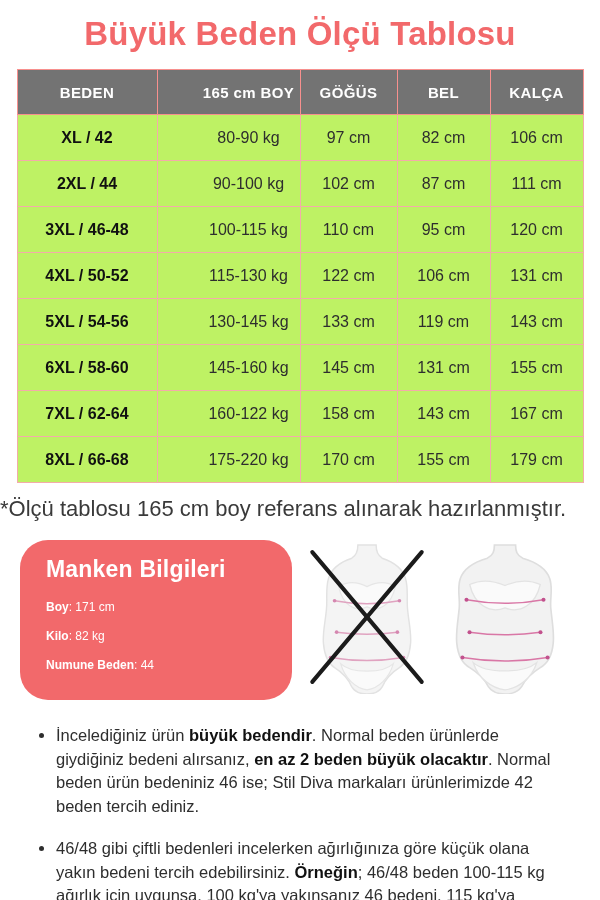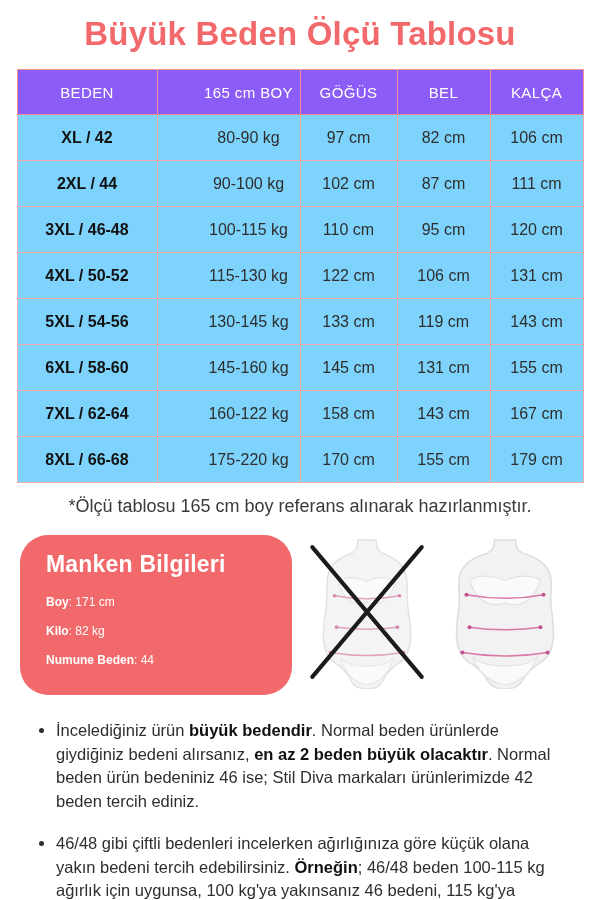--- a/index.html
+++ b/index.html
@@ -22,52 +22,52 @@
   }
 
   
   .size-table {
     margin: 16px auto 0;
     width: 566px;
     border-collapse: collapse;
     table-layout: fixed;
   }
   .size-table th {
-    background: #8b5cf6;
+    background: #737373;
     color: #ffffff;
     font-size: 15px;
-    font-weight: 400;
+    font-weight: 700;
     height: 45px;
     letter-spacing: 0.4px;
     border: 1px solid #f7908e;
     text-align: center;
   }
   .size-table td {
-    background: #7dd3fc;
+    background: #bef264;
     height: 46px;
     text-align: center;
     font-size: 16px;
     color: #2e2e2e;
     border: 1px solid #f3aca9;
   }
   .size-table td:first-child {
     font-weight: 700;
     color: #111111;
   }
   .size-table th:nth-child(1), .size-table td:nth-child(1) { width: 140px; }
   .size-table th:nth-child(2), .size-table td:nth-child(2) { width: 143px; padding-left: 40px; }
   .size-table th:nth-child(3), .size-table td:nth-child(3) { width: 97px; }
   .size-table th:nth-child(4), .size-table td:nth-child(4) { width: 93px; }
   .size-table th:nth-child(5), .size-table td:nth-child(5) { width: 93px; }
 
   
   .footnote {
     margin-top: 13px;
-    text-align: center;
-    font-size: 18px;
+    text-align: left;
+    font-size: 22px;
     color: #3a3a3a;
   }
 
   
   .model-row {
     margin: 18px 18px 0 20px;
     display: flex;
     align-items: flex-start;
   }
   .model-card {

